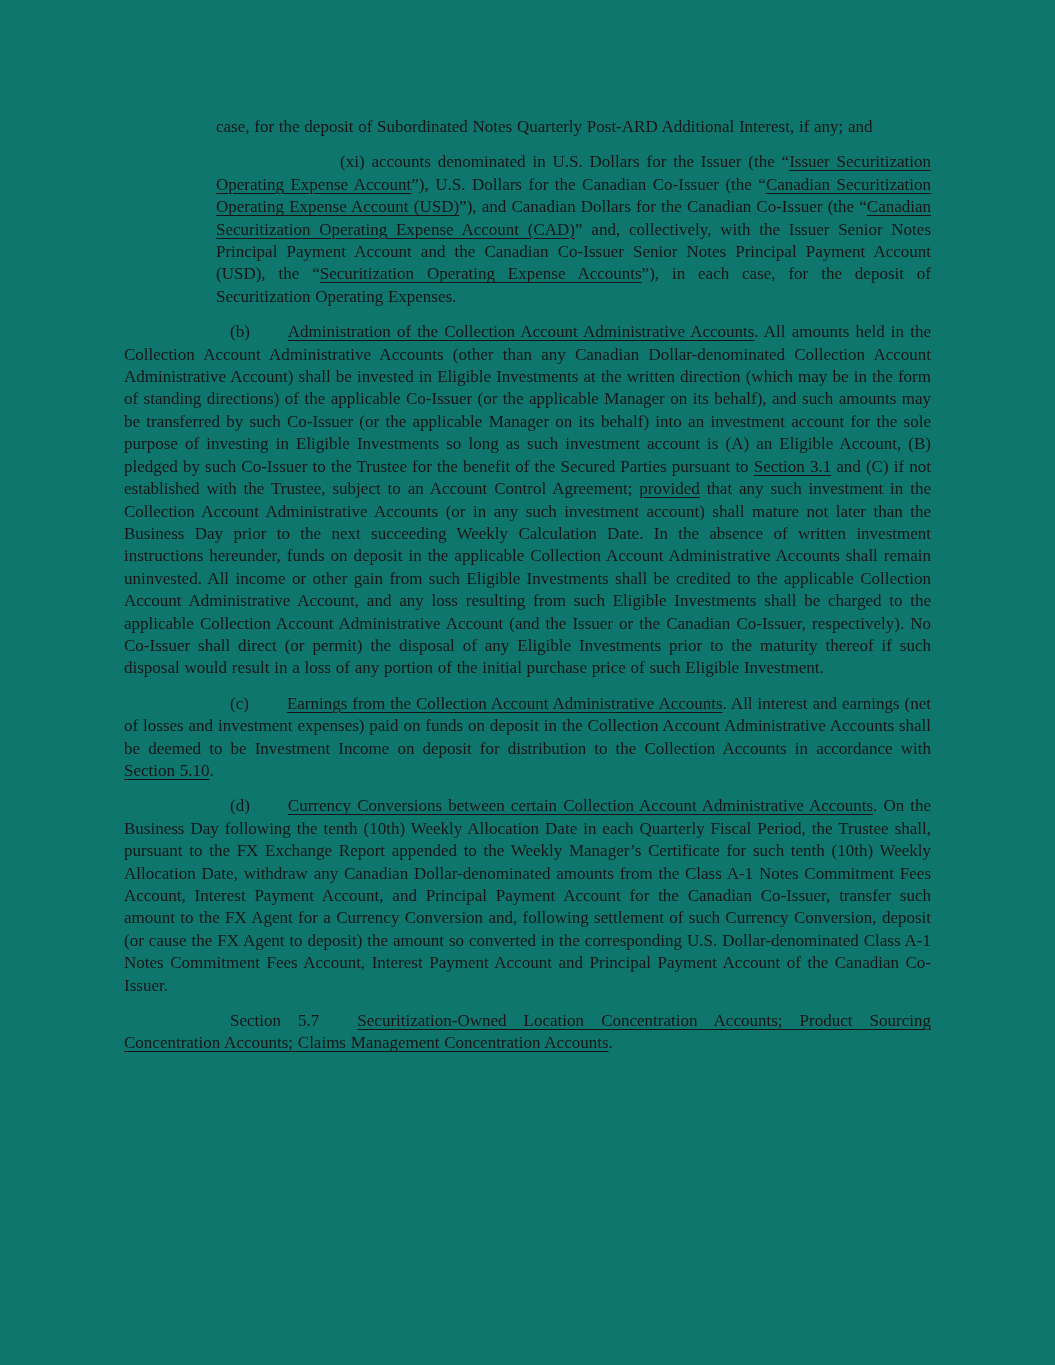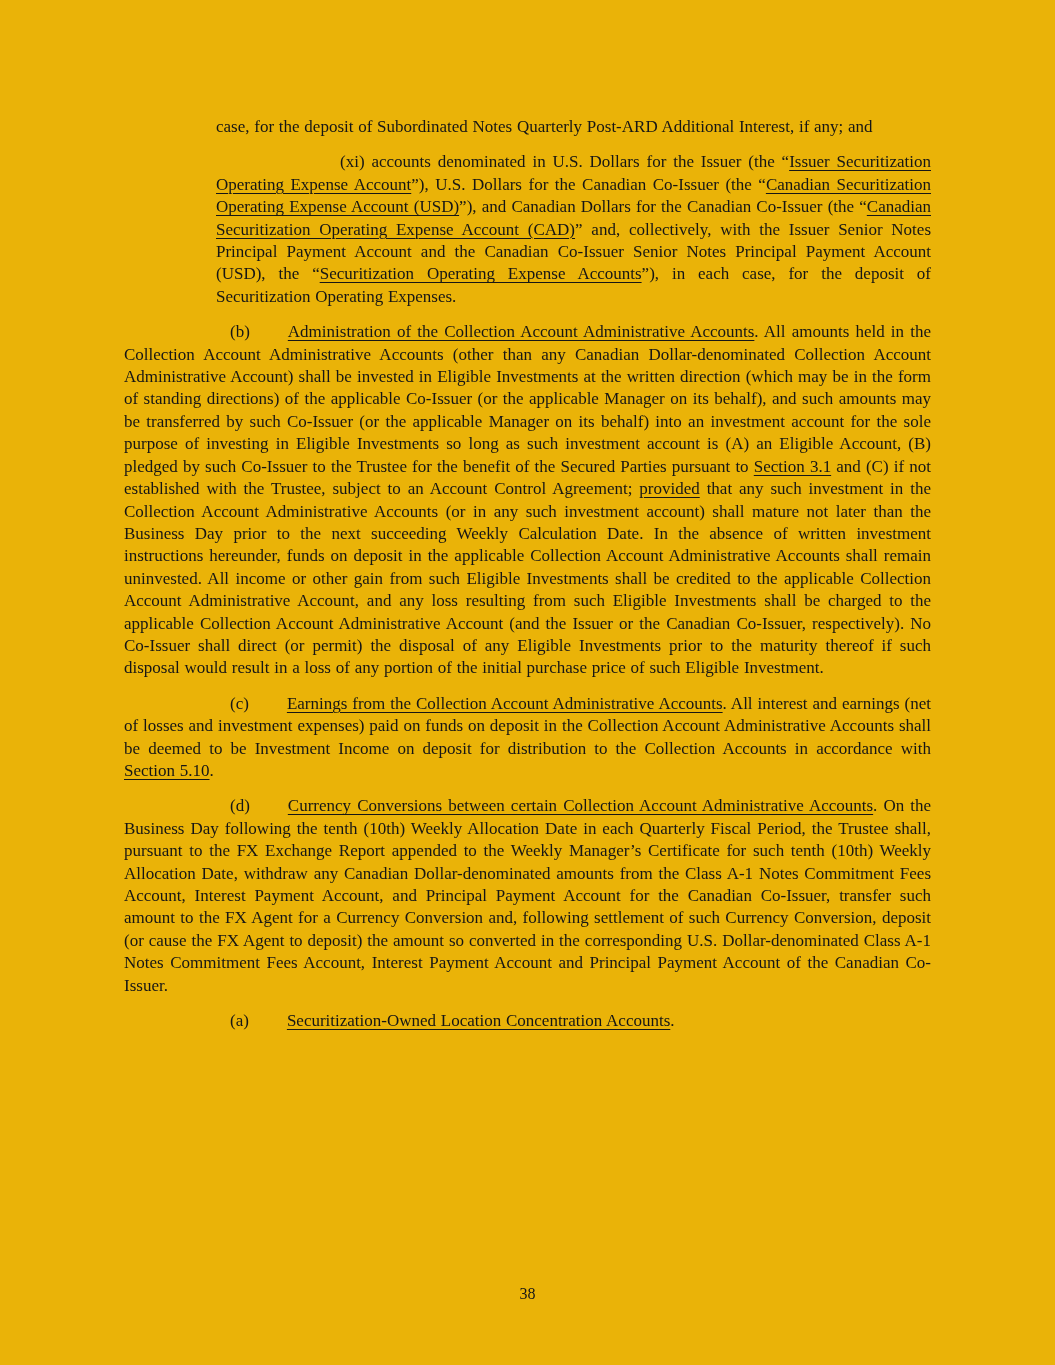--- a/index.html
+++ b/index.html
@@ -11,21 +11,21 @@
     width: 1055px;
     height: 1365px;
     position: relative;
     overflow: hidden;
     font-family: "Liberation Serif", "DejaVu Serif", serif;
     color: #161616;
   }
   .page {
     position: absolute;
     inset: 0;
-    background: #eab308;
+    background: #0f766e;
   }
   .content {
     position: absolute;
     top: 116px;
     left: 124px;
     width: 807px;
   }
   p.para {
     margin: 13px 0 0 0;
     font-size: 17px;
@@ -64,16 +64,15 @@
 </head>
 <body>
 
 <div class="page">
   <div class="content">
       <p class="para indent-block"><span>case, for the deposit of Subordinated Notes Quarterly Post-ARD Additional Interest, if any; and</span></p>
       <p class="para indent-block deep-indent gap2"><span>(xi) accounts denominated in U.S. Dollars for the Issuer (the “</span><span class="u">Issuer Securitization Operating Expense Account</span><span>”), U.S. Dollars for the Canadian Co-Issuer (the “</span><span class="u">Canadian Securitization Operating Expense Account (USD)</span><span>”), and Canadian Dollars for the Canadian Co-Issuer (the “</span><span class="u">Canadian Securitization Operating Expense Account (CAD)</span><span>” and, collectively, with the Issuer Senior Notes Principal Payment Account and the Canadian Co-Issuer Senior Notes Principal Payment Account (USD), the “</span><span class="u">Securitization Operating Expense Accounts</span><span>”), in each case, for the deposit of Securitization Operating Expenses.</span></p>
       <p class="para body-indent"><span>(b)</span><span class="tab"></span><span class="u">Administration of the Collection Account Administrative Accounts</span><span>.  All amounts held in the Collection Account Administrative Accounts (other than any Canadian Dollar-denominated Collection Account Administrative Account) shall be invested in Eligible Investments at the written direction (which may be in the form of standing directions) of the applicable Co-Issuer (or the applicable Manager on its behalf), and such amounts may be transferred by such Co-Issuer (or the applicable Manager on its behalf) into an investment account for the sole purpose of investing in Eligible Investments so long as such investment account is (A) an Eligible Account, (B) pledged by such Co-Issuer to the Trustee for the benefit of the Secured Parties pursuant to </span><span class="u">Section 3.1</span><span> and (C) if not established with the Trustee, subject to an Account Control Agreement; </span><span class="u">provided</span><span> that any such investment in the Collection Account Administrative Accounts (or in any such investment account) shall mature not later than the Business Day prior to the next succeeding Weekly Calculation Date.  In the absence of written investment instructions hereunder, funds on deposit in the applicable Collection Account Administrative Accounts shall remain uninvested.  All income or other gain from such Eligible Investments shall be credited to the applicable Collection Account Administrative Account, and any loss resulting from such Eligible Investments shall be charged to the applicable Collection Account Administrative Account (and the Issuer or the Canadian Co-Issuer, respectively).  No Co-Issuer shall direct (or permit) the disposal of any Eligible Investments prior to the maturity thereof if such disposal would result in a loss of any portion of the initial purchase price of such Eligible Investment.</span></p>
       <p class="para body-indent"><span>(c)</span><span class="tab"></span><span class="u">Earnings from the Collection Account Administrative Accounts</span><span>.  All interest and earnings (net of losses and investment expenses) paid on funds on deposit in the Collection Account Administrative Accounts shall be deemed to be Investment Income on deposit for distribution to the Collection Accounts in accordance with </span><span class="u">Section 5.10</span><span>.</span></p>
       <p class="para body-indent"><span>(d)</span><span class="tab"></span><span class="u">Currency Conversions between certain Collection Account Administrative Accounts</span><span>.  On the Business Day following the tenth (10th) Weekly Allocation Date in each Quarterly Fiscal Period, the Trustee shall, pursuant to the FX Exchange Report appended to the Weekly Manager’s Certificate for such tenth (10th) Weekly Allocation Date, withdraw any Canadian Dollar-denominated amounts from the Class A-1 Notes Commitment Fees Account, Interest Payment Account, and Principal Payment Account for the Canadian Co-Issuer, transfer such amount to the FX Agent for a Currency Conversion and, following settlement of such Currency Conversion, deposit (or cause the FX Agent to deposit) the amount so converted in the corresponding U.S. Dollar-denominated Class A-1 Notes Commitment Fees Account, Interest Payment Account and Principal Payment Account of the Canadian Co-Issuer.</span></p>
-      <p class="para body-indent"><span>(a)</span><span class="tab"></span><span class="u">Securitization-Owned Location Concentration Accounts</span><span>.</span></p>
+      <p class="para body-indent"><span>Section 5.7</span><span class="tab"></span><span class="u">Securitization-Owned Location Concentration Accounts; Product Sourcing Concentration Accounts; Claims Management Concentration Accounts</span><span>.</span></p>
     </div>
-  <div class="page-number">38</div>
 </div>
 
 </body></html>

